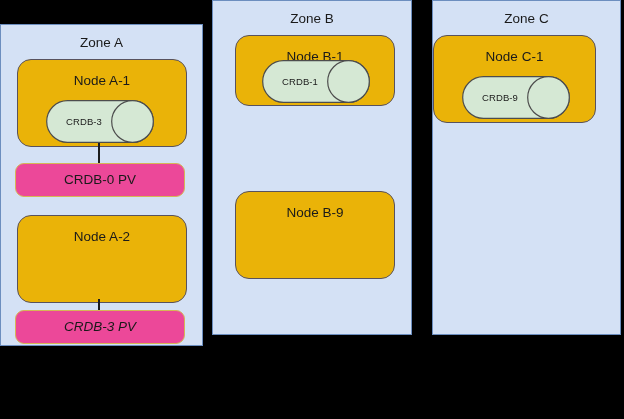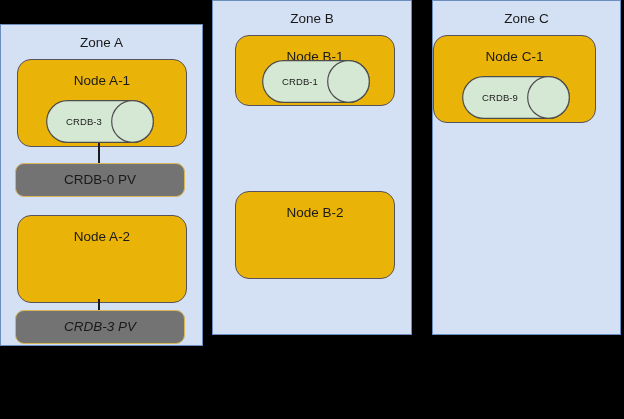--- a/index.html
+++ b/index.html
@@ -83,21 +83,21 @@
     letter-spacing: 0.1px;
     white-space: nowrap;
   }
   .connector {
     position: absolute;
     width: 2px;
     background: #1d1d1d;
   }
   .pv {
     position: absolute;
-    background: #737373;
+    background: #ec4899;
     border: 1px solid #d6b656;
     border-radius: 9px;
     box-sizing: border-box;
     display: flex;
     align-items: center;
     justify-content: center;
   }
   .pv-label {
     font-size: 13.5px;
     color: #1a1a1a;
@@ -152,21 +152,21 @@
         <div class="cyl-label">CRDB-1</div>
       </div>
     </div>
     <div class="connector" style="left:313px; top:118px; height:22px;"></div>
 
     <div class="pv" style="left:232px; top:138px; width:162px; height:34px;">
       <span class="pv-label">CRDB-1 PV</span>
     </div>
 
     <div class="node" style="left:22px; top:190px; width:160px; height:88px;">
-      <div class="node-title">Node B-2</div>
+      <div class="node-title">Node B-9</div>
     </div>
 
     <div class="pv" style="left:232px; top:285px; width:162px; height:34px;">
       <span class="pv-label">CRDB-4 PV</span>
     </div>
   </div>
 
   <div class="zone" style="left:432px; top:0px; width:189px; height:335px;">
     <div class="zone-title">Zone C</div>
 

